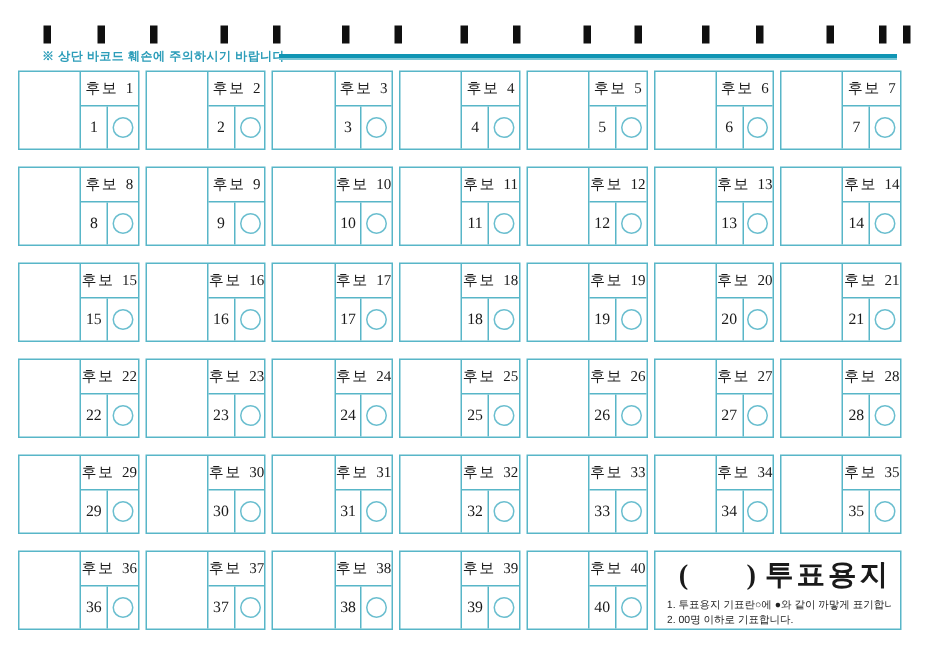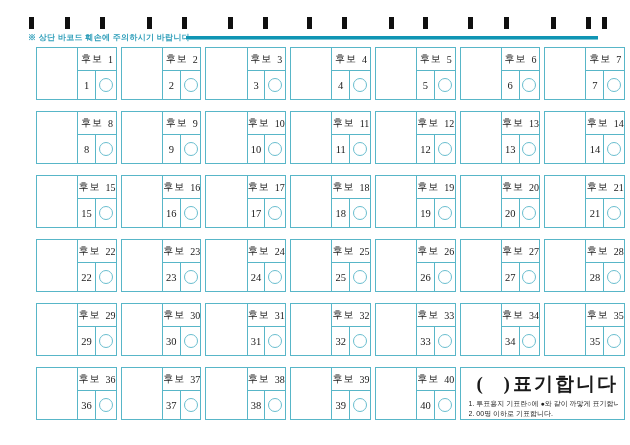--- a/index.html
+++ b/index.html
@@ -18,21 +18,21 @@
     font-family:"Liberation Sans", sans-serif;
     font-size:8px;font-weight:bold;color:#2c9db9;letter-spacing:.3px;
     white-space:nowrap;
   }
   .accent-line{
     position:absolute;left:186px;top:36px;width:412px;height:4px;
     background:linear-gradient(#1095b4 0 72%, #7ac6d5 72% 100%);
   }
   
   .grid{
-    position:absolute;left:36px;top:47px;width:589px;
+    position:absolute;left:12px;top:47px;width:589px;
     display:grid;
     grid-template-columns:repeat(7,1fr);
     grid-auto-rows:53px;
     column-gap:4px;row-gap:11px;
   }
   .cell{
     border:1.5px solid #58b6c8;
     background:#fff;
     display:flex;box-sizing:border-box;
   }
@@ -743,20 +743,20 @@
         </div>
       </div>
     </div>
   </div>
 <div class="title-box" id="title-box">
     <div class="tb-title">
       <span>(</span>
       <span class="paren-gap"></span>
       <span>)</span>
       <span class="close-gap"></span>
-      <span class="t-label">표기합니다</span>
+      <span class="t-label">투표용지</span>
     </div>
     <div class="tb-instructions">
       <div>1. 투표용지 기표란○에 ●와 같이 까맣게 표기합니다.</div>
       <div>2. 00명 이하로 기표합니다.</div>
     </div>
   </div>
 </div>
 
 </body></html>

